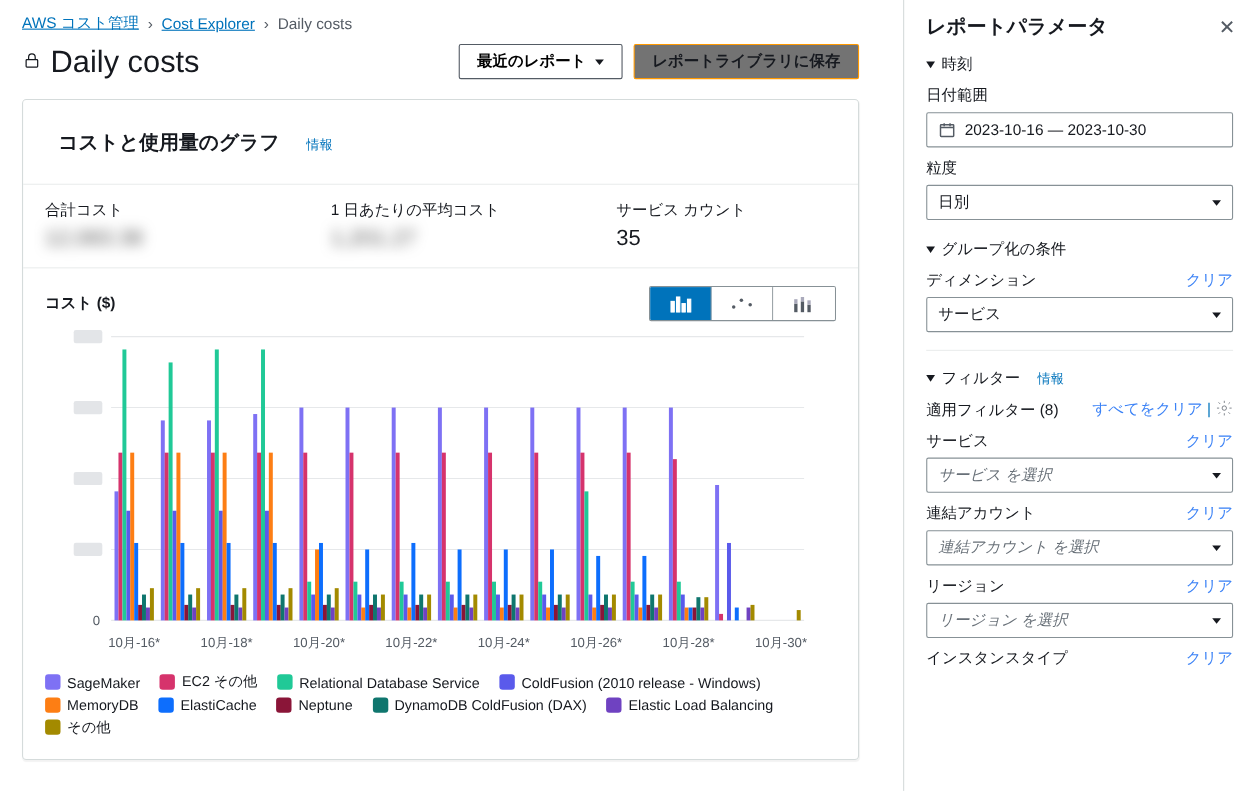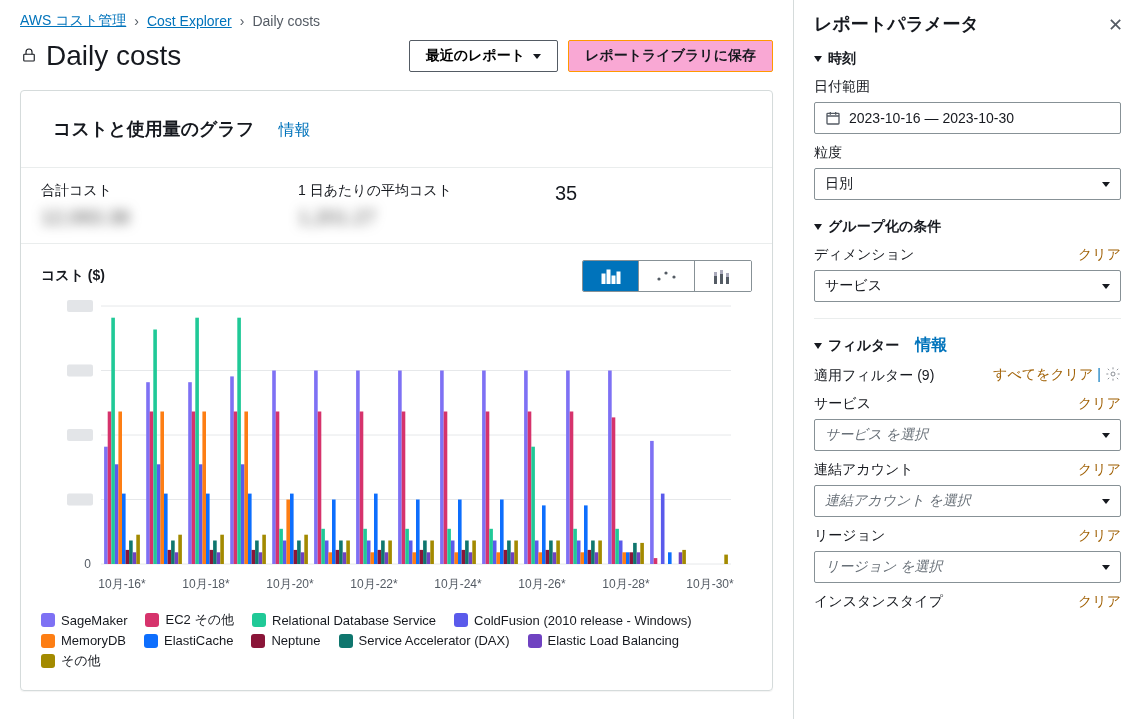--- a/index.html
+++ b/index.html
@@ -1,41 +1,41 @@
 <!DOCTYPE html>
 <html><head>
 <meta charset="utf-8">
 <style>
   * { box-sizing: border-box; }
   html, body { margin:0; padding:0; font-family: "Amazon Ember", "Helvetica Neue", Arial, sans-serif; font-size:14px; color:#16191f; background:#fff; }
   .layout { display:flex; height:719px; }
   .main { flex:1; padding:12px 20px 0 20px; overflow:hidden; min-width:0; }
-  .side { width:348px; border-left:1px solid #d5dbdb; padding:12px 20px 0 20px; position:relative; overflow-y:auto; }
+  .side { width:320px; border-left:1px solid #d5dbdb; padding:12px 20px 0 20px; position:relative; overflow-y:auto;margin-left:20px; }
 
   
   .crumbs { display:flex; align-items:center; gap:8px; font-size:14px; margin-bottom:10px; }
   .crumbs a { color:#0073bb; text-decoration:underline; }
   .crumbs span.sep { color:#545b64; }
   .crumbs span.cur { color:#545b64; }
 
   
   .title-row { display:flex; align-items:center; justify-content:space-between; margin-bottom:18px; }
   .title-left { display:flex; align-items:center; gap:8px; }
   .title-left h1 { font-size:28px; font-weight:400; margin:0; }
   .lock-icon svg { width:18px; height:18px; stroke:#16191f; fill:none; stroke-width:1.5; }
   .title-actions { display:flex; gap:10px; }
   .btn { height:32px; padding:0 16px; border:1px solid #545b64; background:#fff; font-size:14px; display:inline-flex; align-items:center; gap:8px; cursor:pointer; border-radius:2px; font-weight:700; }
-  .btn.primary { background:#f9a8d4; border-color:#ff9900; color:#16191f; }
+  .btn.primary { background:#737373; border-color:#ff9900; color:#16191f; }
   .caret-down { width:0; height:0; border-left:4px solid transparent; border-right:4px solid transparent; border-top:5px solid #16191f; display:inline-block; }
 
   
   .card { border:1px solid #d5dbdb; border-radius:4px; box-shadow:0 1px 1px rgba(0,0,0,0.05); }
   .card-header { padding:14px 20px; border-bottom:1px solid #eaeded; display:flex; align-items:baseline; gap:12px; }
   .card-header h2 { margin:12px; font-size:18px; font-weight:700; }
-  .info-link { color:#0073bb; font-size:16px; text-decoration:none; }
+  .info-link { color:#0073bb; font-size:12px; text-decoration:none; }
   .metrics { display:flex; padding:14px 20px; gap:60px; border-bottom:1px solid #eaeded;justify-content:flex-end; }
   .metric-label { font-size:14px; color:#16191f; margin-bottom:6px; white-space:nowrap; }
   .metric-value { font-size:20px; font-weight:400; }
   .blur { filter:blur(6px); user-select:none; color:#555; }
   .metric { width:210px; }
 
   .chart-block { padding:16px 20px 20px 20px; }
   .chart-top { display:flex; justify-content:space-between; align-items:center; margin-bottom:8px; }
   .seg { display:inline-flex; border:1px solid #879196; border-radius:2px; overflow:hidden; }
   .seg button { width:56px; height:30px; background:#fff; border:none; border-right:1px solid #879196; display:flex; align-items:center; justify-content:center; cursor:pointer; }
@@ -44,24 +44,24 @@
   .seg button.active svg * { stroke:#fff; fill:#fff; }
 
   svg.chart { width:700px; height:300px; }
   .legend { display:flex; flex-wrap:wrap; gap:4px 18px; margin-top:8px; font-size:13px; }
   .legend-item { display:inline-flex; align-items:center; gap:6px; }
   .swatch { width:14px; height:14px; border-radius:3px; display:inline-block; }
 
   
   .side h3 { font-size:18px; margin:0 0 14px 0; font-weight:700; }
   .close-x { position:absolute; right:18px; top:14px; cursor:pointer; font-size:18px; color:#545b64; }
-  .sect-head { font-weight:700; font-size:14px; margin:10px 0 10px 0; display:flex; align-items:center; gap:6px; }
+  .sect-head { font-weight:400; font-size:14px; margin:10px 0 10px 0; display:flex; align-items:center; gap:6px; }
   .tri { width:0;height:0;border-left:4px solid transparent;border-right:4px solid transparent;border-top:6px solid #16191f; display:inline-block; }
   .field-label { font-size:14px; margin:10px 0 6px 0; display:flex; justify-content:space-between; align-items:center; }
-  .clear-link { color:#a16207; font-size:14px; cursor:pointer; }
+  .clear-link { color:#3b82f6; font-size:14px; cursor:pointer; }
   .select, .date-input { width:100%; height:32px; border:1px solid #879196; border-radius:2px; padding:0 30px 0 10px; background:#fff; display:flex; align-items:center; position:relative; font-size:14px; }
   .select .caret-down { position:absolute; right:10px; top:13px; }
   .select.placeholder { color:#687078;font-style:italic; }
   .date-input { gap:8px; }
   .hr { border:none; border-top:1px solid #eaeded; margin:16px 0; }
   .filters-head { display:flex; align-items:center; justify-content:space-between; gap:6px; }
   .filters-head .right { display:flex; gap:4px; color:#0073bb; font-size:14px; }
   .gear svg { width:16px; height:16px; stroke:#545b64; fill:none; }
 </style>
 </head>
@@ -106,20 +106,21 @@
       <div class="metrics">
         <div class="metric">
           <div class="metric-label">合計コスト</div>
           <div class="metric-value blur">12,083.38</div>
         </div>
         <div class="metric">
           <div class="metric-label">1 日あたりの平均コスト</div>
           <div class="metric-value blur">1,201.27</div>
         </div>
         <div class="metric">
+          <div class="metric-label">サービス カウント</div>
           <div class="metric-value">35</div>
         </div>
       </div>
 
       <div class="chart-block">
         <div class="chart-top">
           <div style="font-weight:700">コスト ($)</div>
           <div class="seg">
             <button class="active">
               <svg width="20" height="16" viewBox="0 0 20 16">
@@ -331,21 +332,21 @@
             <span class="legend-item">
               <span class="swatch" style="background:#0d6efd"></span>
               <span>ElastiCache</span>
             </span>
             <span class="legend-item">
               <span class="swatch" style="background:#8a1538"></span>
               <span>Neptune</span>
             </span>
             <span class="legend-item">
               <span class="swatch" style="background:#0f766e"></span>
-              <span>Service Accelerator (DAX)</span>
+              <span>DynamoDB ColdFusion (DAX)</span>
             </span>
             <span class="legend-item">
               <span class="swatch" style="background:#6f42c1"></span>
               <span>Elastic Load Balancing</span>
             </span>
             <span class="legend-item">
               <span class="swatch" style="background:#a38a00"></span>
               <span>その他</span>
             </span>
           </div>
@@ -399,21 +400,21 @@
 
     <hr class="hr">
 
     <div class="sect-head">
       <span class="tri"></span>
       <span>フィルター</span>&nbsp;
       <a class="info-link" href="#">情報</a>
     </div>
 
     <div class="filters-head" style="margin:8px 0 6px 0">
-      <span>適用フィルター (9)</span>
+      <span>適用フィルター (8)</span>
       <span class="right">
         <span class="clear-link">すべてをクリア</span>
         <span>|</span>
         <span class="gear"><svg viewBox="0 0 24 24">
               <circle cx="12" cy="12" r="3"></circle>
               <path d="M12 2v3M12 19v3M4.2 4.2l2.1 2.1M17.7 17.7l2.1 2.1M2 12h3M19 12h3M4.2 19.8l2.1-2.1M17.7 6.3l2.1-2.1"></path>
             </svg></span>
       </span>
     </div>
 

